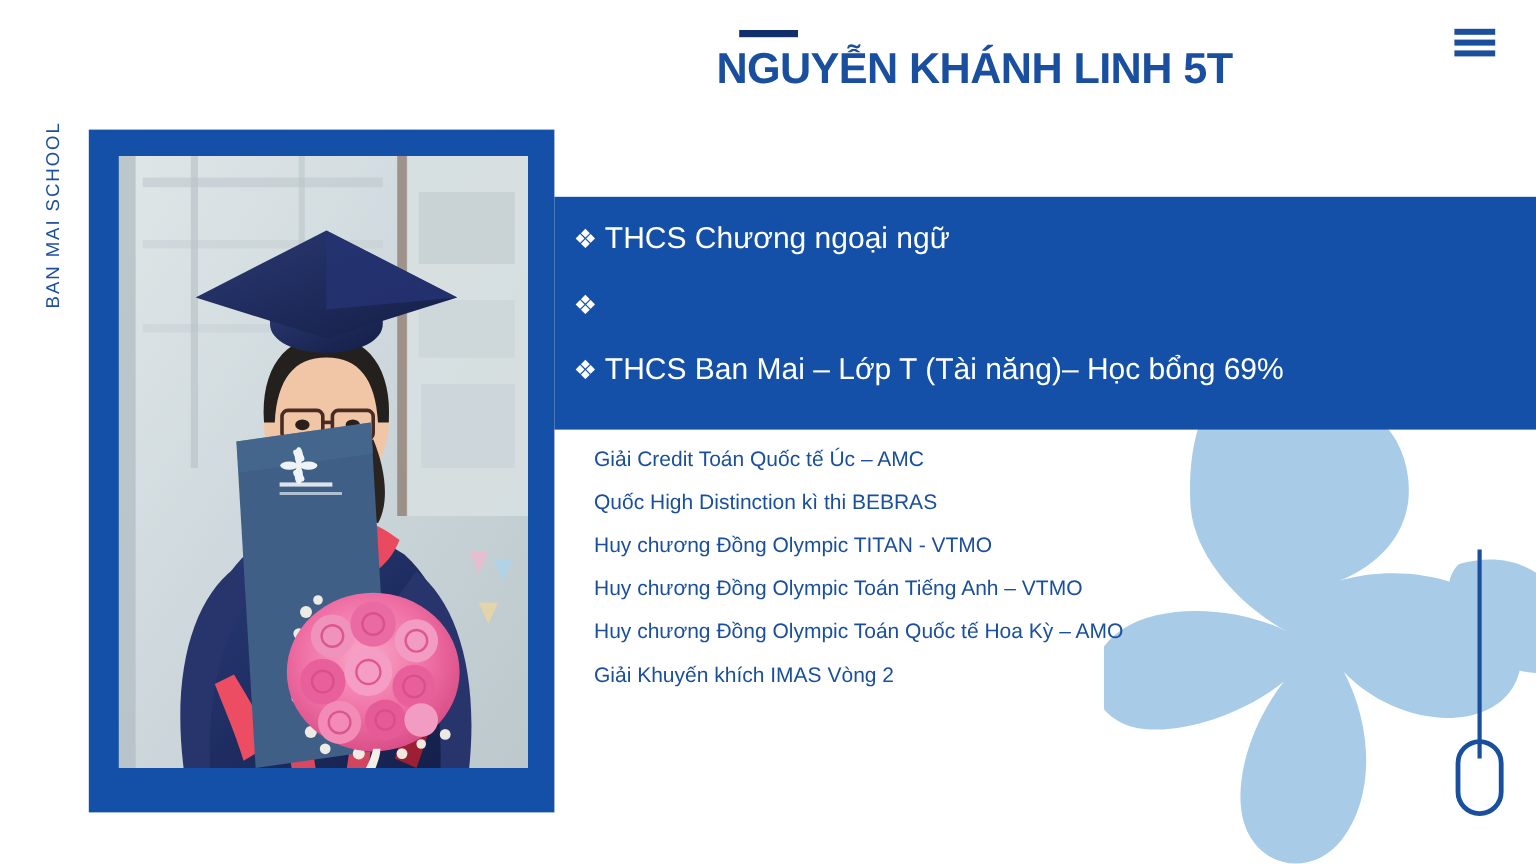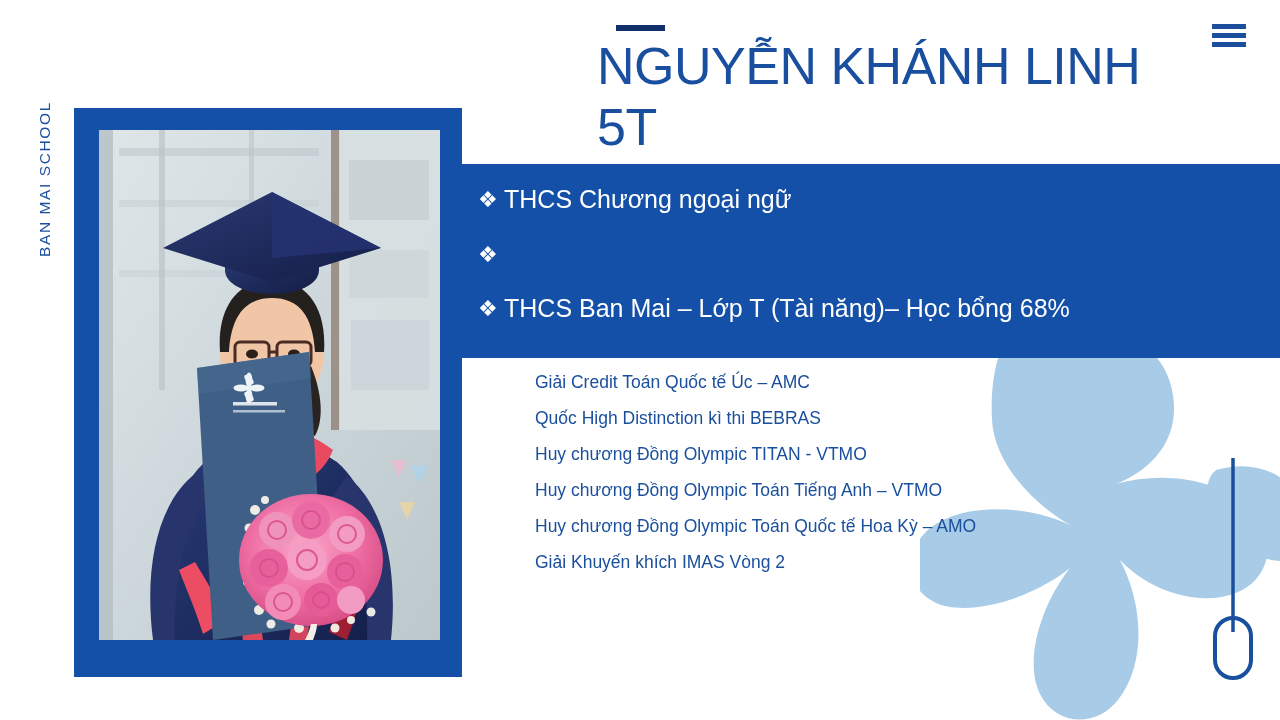--- a/index.html
+++ b/index.html
@@ -66,22 +66,22 @@
     position: absolute;
     left: 616px; top: 25px;
     width: 49px; height: 6px;
     background: #11306b;
   }
   .title {
     position: absolute;
     left: 597px; top: 36px;
     width: 600px;
     color: #1a4fa0;
-    font-size: 52px;
-    font-weight: normal;
+    font-size: 36px;
+    font-weight: bold;
     line-height: 1.18;
     letter-spacing: -0.5px;
   }
 
   
   .photo-frame {
     position: absolute;
     left: 74px; top: 108px;
     width: 388px; height: 569px;
     background: #1450a8;
@@ -126,21 +126,20 @@
     left: 495px; top: 374px;
     width: 620px;
   }
   .award-item {
     color: #1a4f9e;
     font-size: 17.5px;
     line-height: 1.0;
     margin-bottom: 18.5px;
     white-space: nowrap;
     font-weight: 500;
-    margin-left: 40px;
   }
 
   
   .pin {
     position: absolute;
     right: 22px; bottom: 34px;
     width: 50px; height: 230px;
     pointer-events: none;
   }
 </style>
@@ -335,21 +334,21 @@
   <div class="banner">
     <div class="banner-item">
       <span class="banner-bullet">❖</span>
       <span>THCS Chương ngoại ngữ</span>
     </div>
     <div class="banner-item">
       <span class="banner-bullet">❖</span>
     </div>
     <div class="banner-item">
       <span class="banner-bullet">❖</span>
-      <span>THCS Ban Mai – Lớp T (Tài năng)– Học bổng 68%</span>
+      <span>THCS Ban Mai – Lớp T (Tài năng)– Học bổng 69%</span>
     </div>
   </div>
 
   <div class="awards">
     <div class="award-item">Giải Credit Toán Quốc tế Úc – AMC</div>
     <div class="award-item">Quốc High Distinction kì thi BEBRAS</div>
     <div class="award-item">Huy chương Đồng Olympic TITAN - VTMO</div>
     <div class="award-item">Huy chương Đồng Olympic Toán Tiếng Anh – VTMO</div>
     <div class="award-item">Huy chương Đồng Olympic Toán Quốc tế Hoa Kỳ – AMO</div>
     <div class="award-item">Giải  Khuyến khích  IMAS Vòng 2</div>

